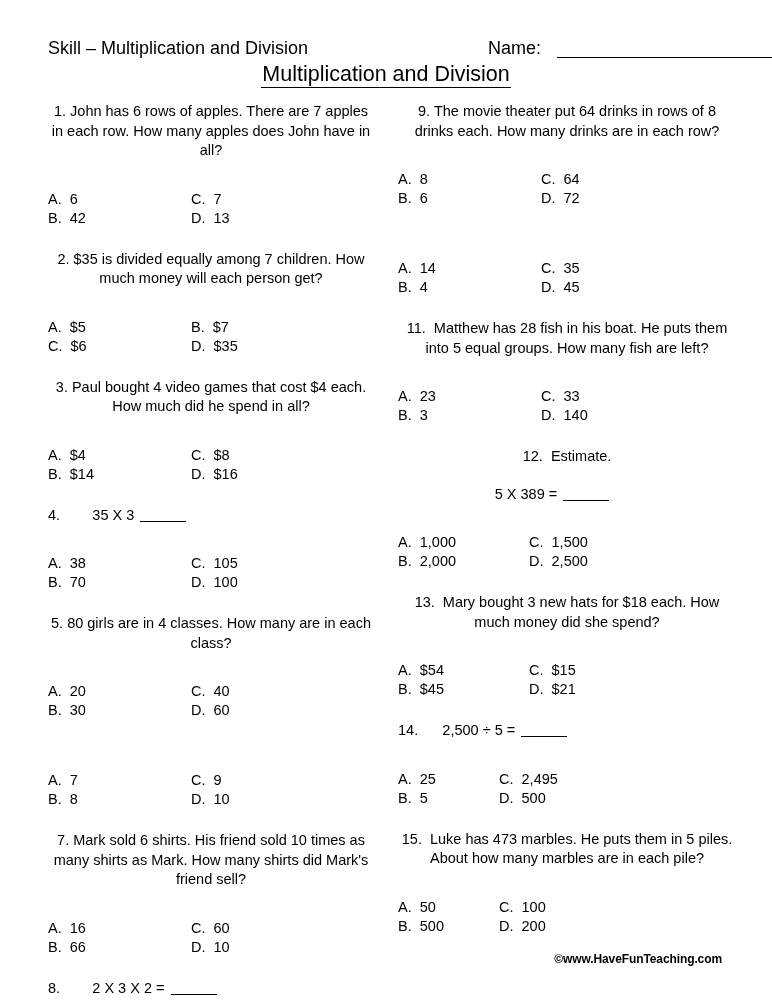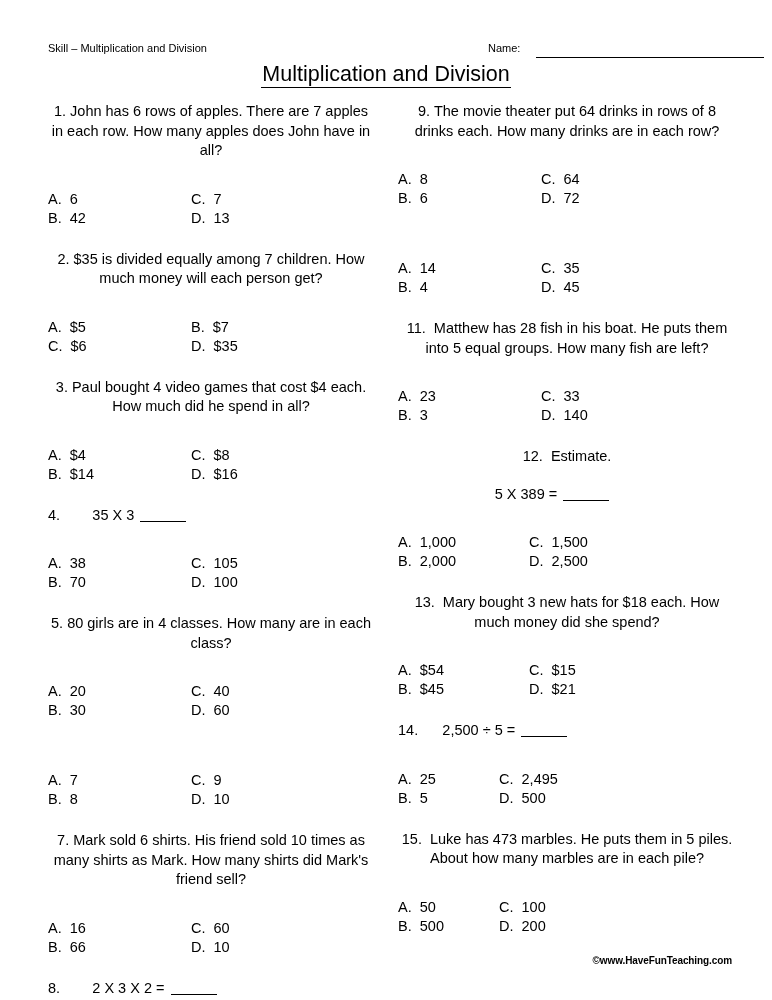--- a/index.html
+++ b/index.html
@@ -21,21 +21,21 @@
     position: relative;
     width: 772px;
     height: 1000px;
     padding: 38px 48px 0 48px;
   }
 
   
   .header-row {
     position: relative;
     height: 20px;
-    font-size: 11px;
+    font-size: 18px;
     line-height: 20px;
   }
   .skill-label {
     position: absolute;
     left: 0;
     top: 0;
     white-space: nowrap;
   }
   .name-block {
     position: absolute;
@@ -119,23 +119,23 @@
   .choice-gap-wide  { width: 143px; }
   .choice-gap-mid   { width: 131px; }
   .choice-gap-narrow{ width: 101px; }
 
   .spacer-18 { height: 18px; }
   .spacer-22 { height: 22px; }
 
   
   .footer {
     position: absolute;
-    right: 40px;
+    right: 50px;
     bottom: 34px;
-    font-size: 10px;
+    font-size: 12px;
     font-weight: bold;
     letter-spacing: -0.1px;
     white-space: nowrap;
   }
 </style>
 </head>
 <body>
 
 <div class="page">
 

